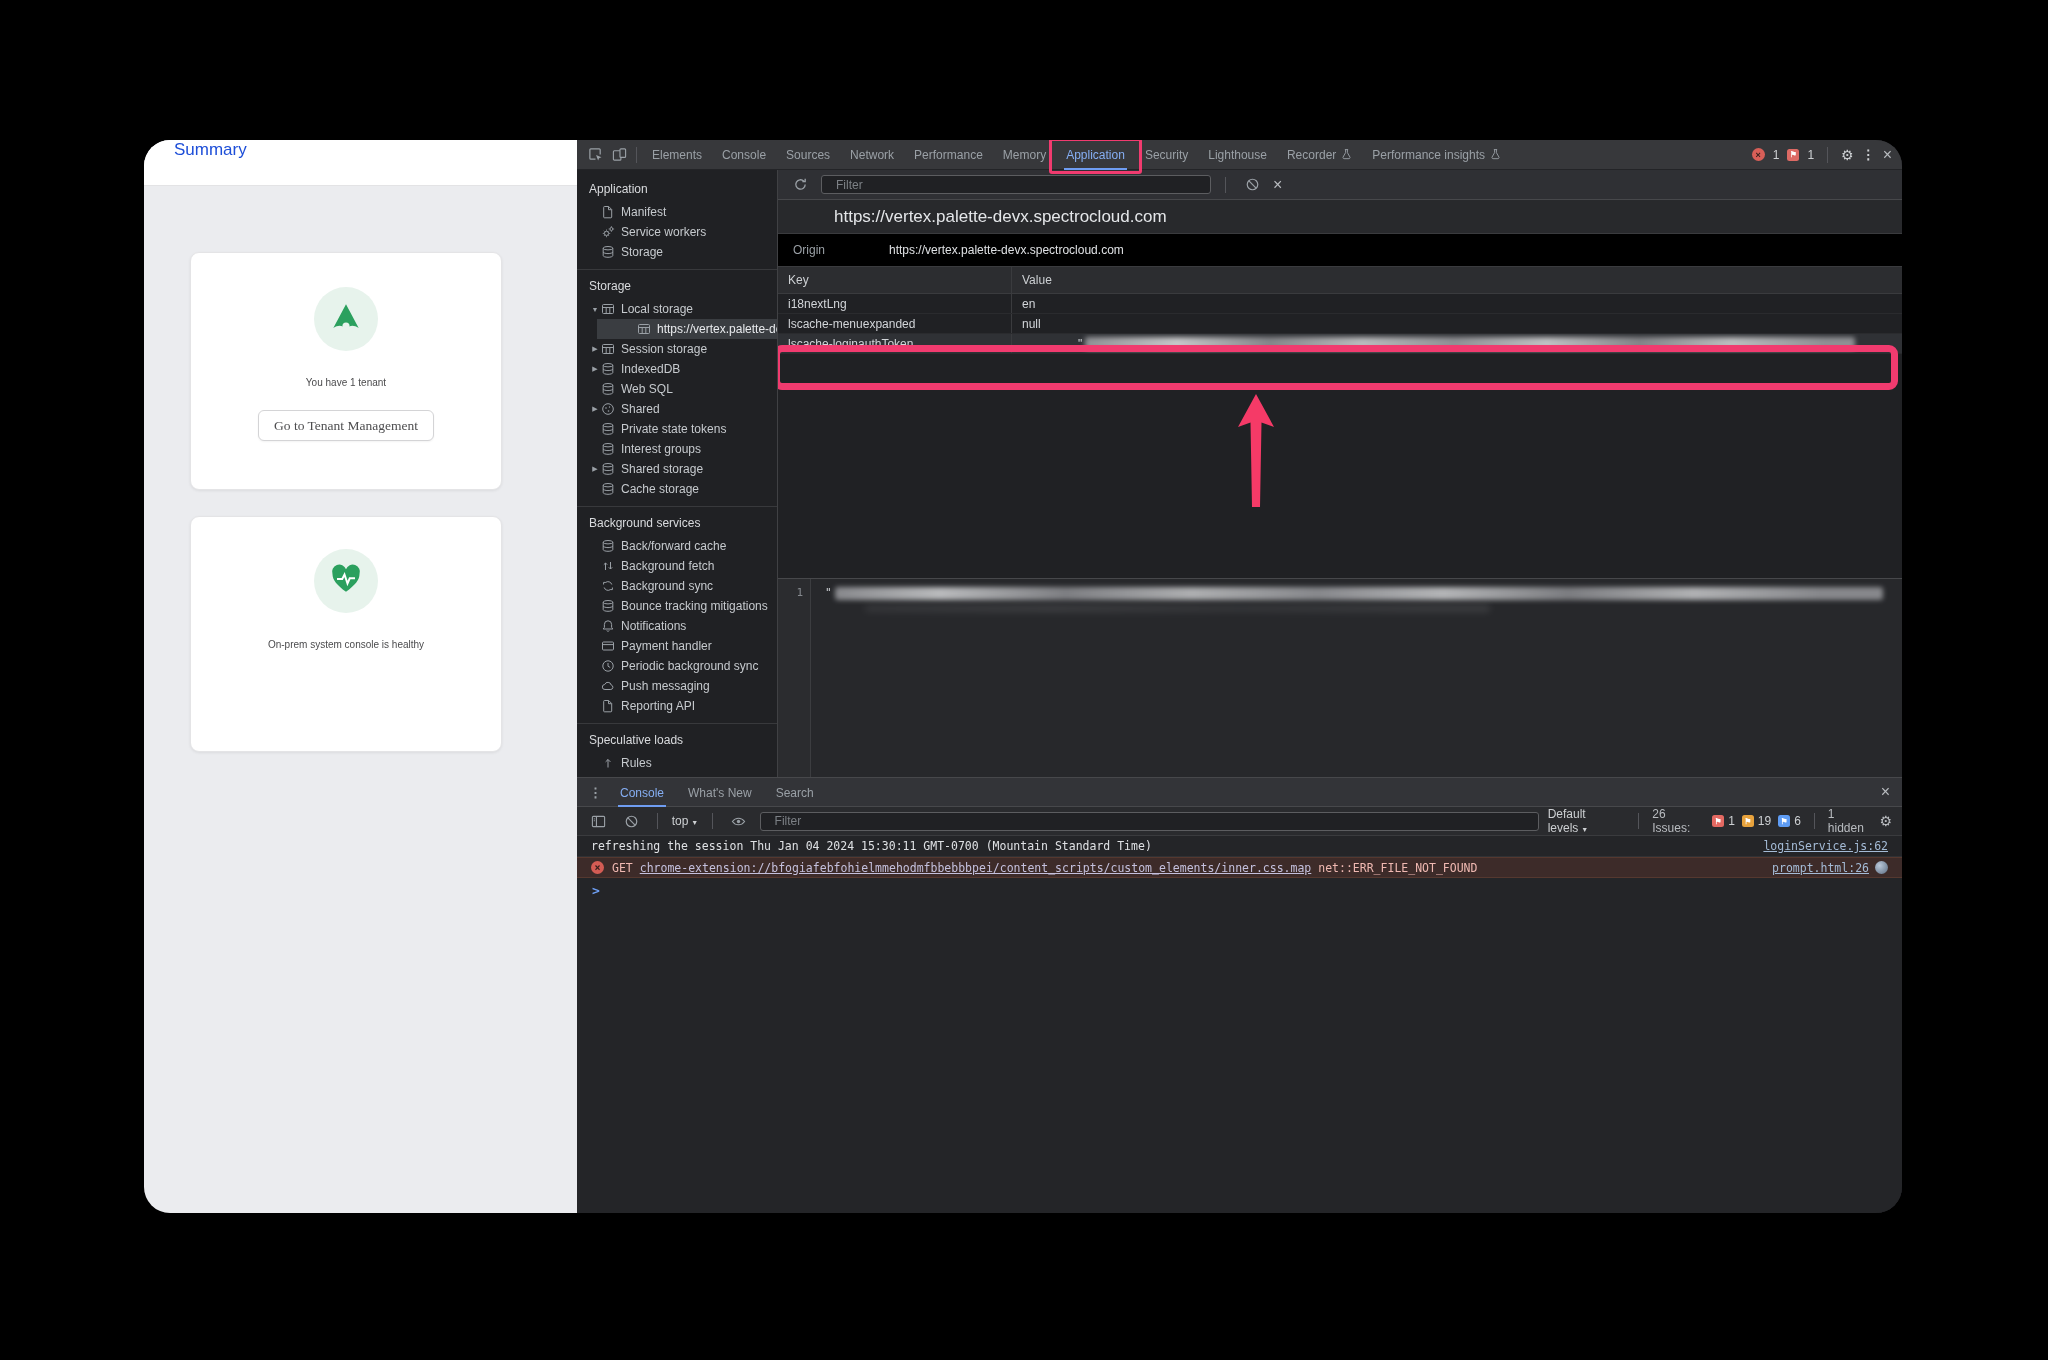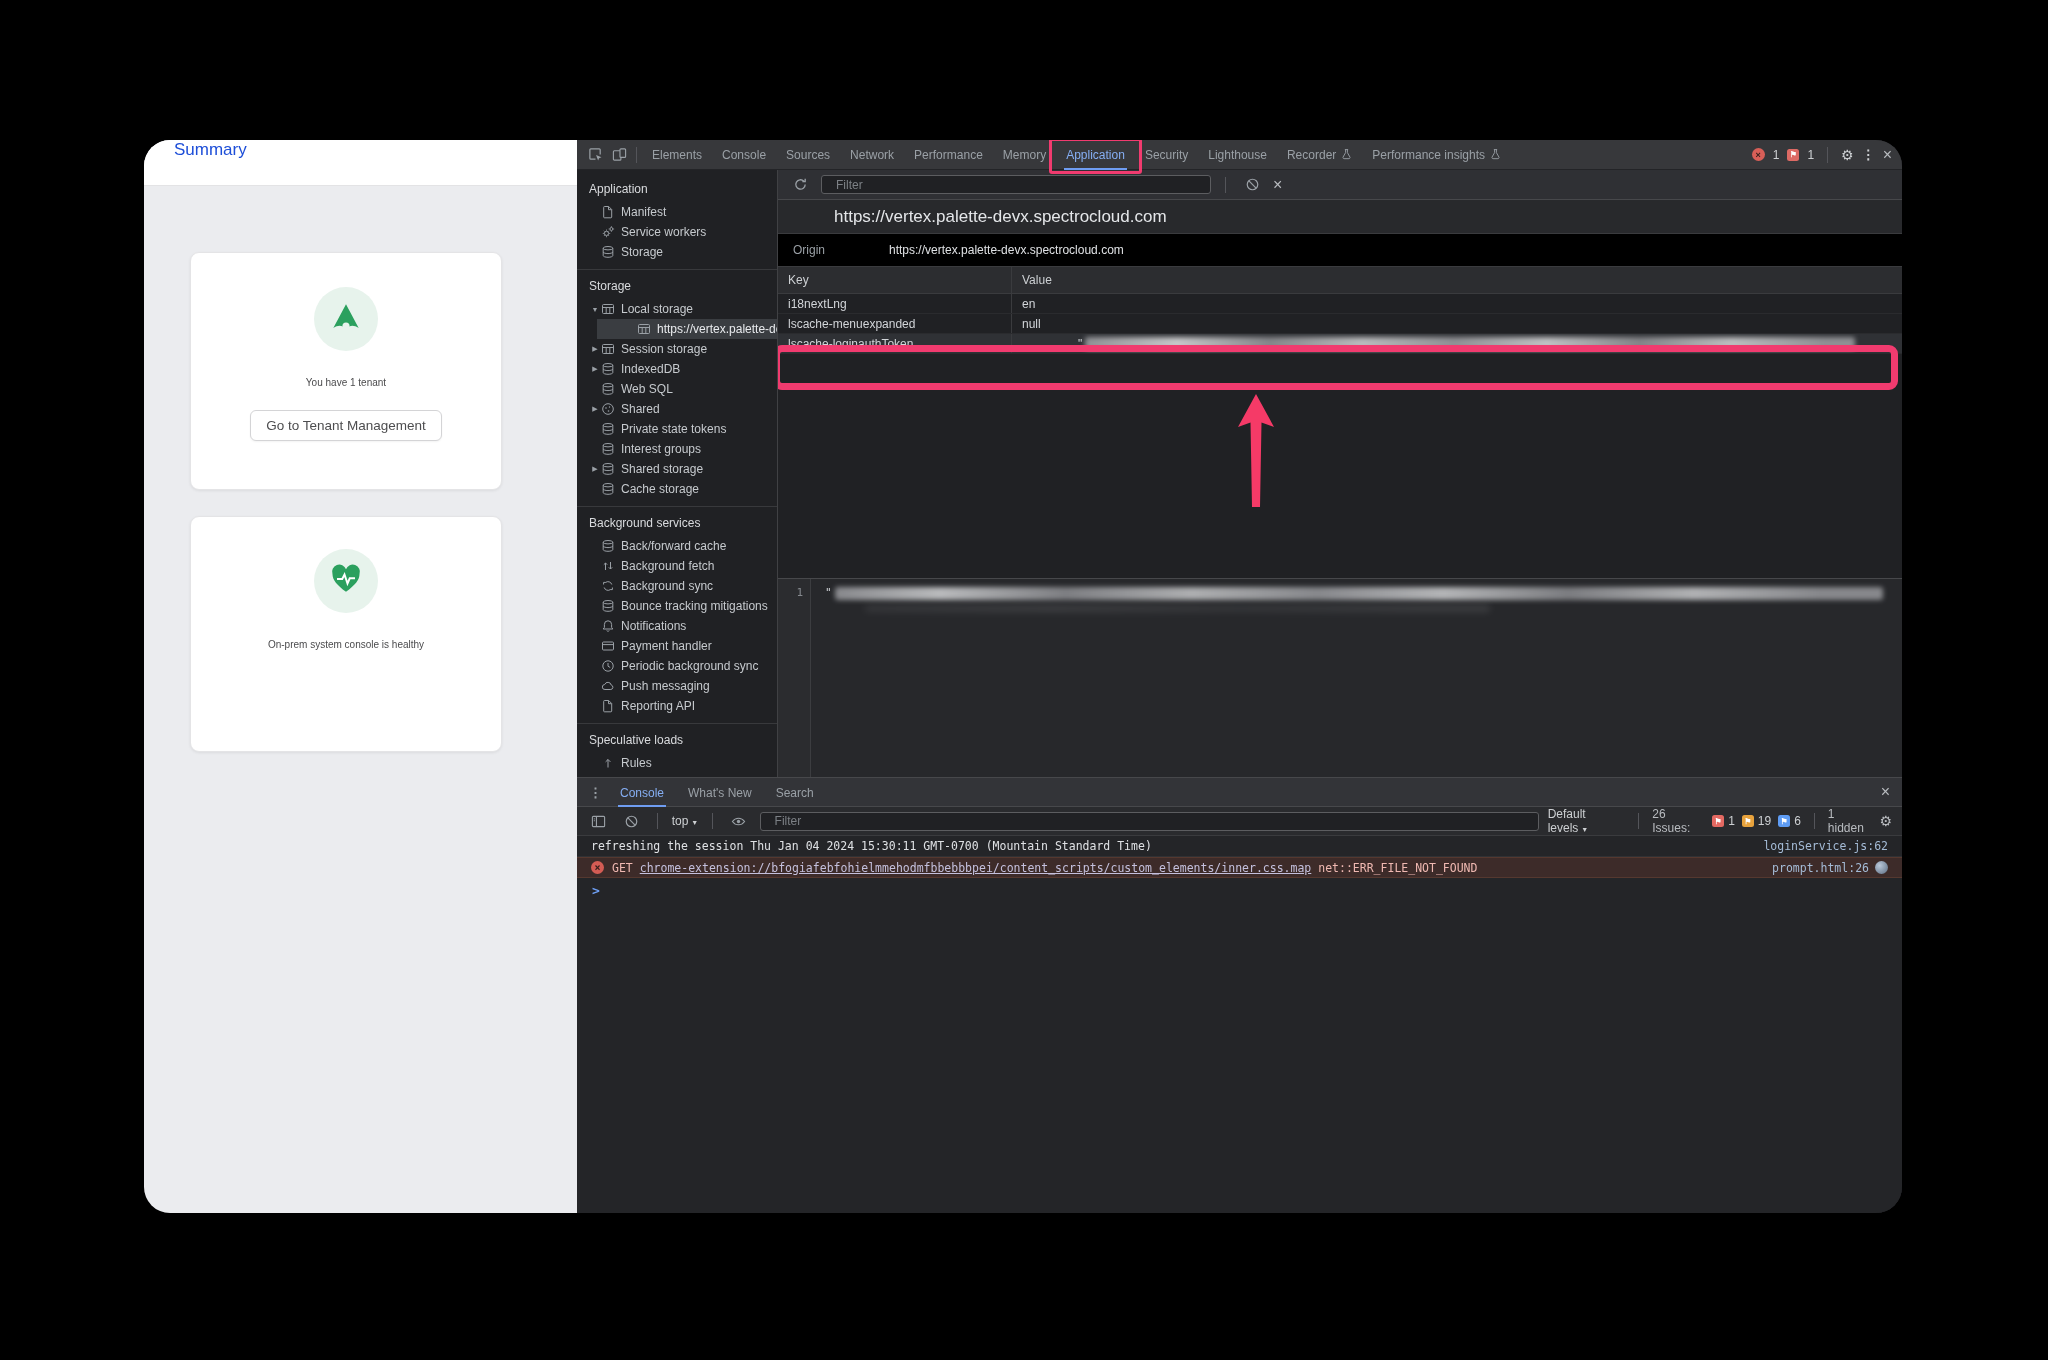--- a/index.html
+++ b/index.html
@@ -17,21 +17,21 @@
     border-radius:9px;box-shadow:0 1px 3px rgba(0,0,0,.07);display:flex;
     flex-direction:column;align-items:center;}
   .card-tenant{top:112px;height:238px;}
   .card-health{top:376px;height:236px;}
   .icon-circle{width:64px;height:64px;border-radius:50%;background:#e7f3ec;
     display:flex;align-items:center;justify-content:center;margin-top:32px;}
   .card-tenant .icon-circle{margin-top:34px;}
   .card-text{margin-top:26px;font-size:10px;color:#4b4b4d;text-align:center;padding:0 14px;}
   .card-btn{margin-top:22px;height:31px;padding:0 15px;background:#fff;
     border:1px solid #d4d4d6;border-radius:6px;font-size:13.5px;color:#4d4d4f;
-    font-family:Liberation Sans, sans-serif;box-shadow:0 1px 2px rgba(0,0,0,.05);}
+    font-family:Liberation Serif, serif;box-shadow:0 1px 2px rgba(0,0,0,.05);}
 
   
   .devtools{flex:1;display:flex;flex-direction:column;background:#202124;
     color:var(--dtfg);font-size:12px;min-width:0;}
   .dt-tabbar{height:30px;flex:0 0 30px;background:#37383b;border-bottom:1px solid #232427;
     display:flex;align-items:center;padding:0 10px 0 6px;}
   .tb-icon{width:24px;height:22px;display:flex;align-items:center;justify-content:center;color:var(--dtfg);}
   .tb-icon svg{width:15px;height:15px;}
   .tb-divider{width:1px;height:16px;background:#54555a;margin:0 5px;}
   .dt-tab{height:30px;display:flex;align-items:center;gap:5px;padding:0 10px;
@@ -129,21 +129,21 @@
   .issue-badge{width:12px;height:12px;border-radius:2.5px;color:#fff;font-size:8px;
     font-weight:bold;display:inline-flex;align-items:center;justify-content:center;}
   .c-msgs{flex:1;font-family:"DejaVu Sans Mono",monospace;font-size:11.5px;overflow:hidden;}
   .c-msg{display:flex;align-items:center;min-height:21px;padding:0 14px;
     border-bottom:1px solid #303134;color:#dfe1e4;}
   .c-msg.error{background:#3d2b29;border-top:1px solid #55382f;border-bottom-color:#55382f;color:#f0b9b2;}
   .err-ic{width:13px;height:13px;flex:0 0 13px;border-radius:50%;background:#d45c54;color:#38201c;
     font-size:10px;font-weight:bold;display:flex;align-items:center;justify-content:center;margin-right:8px;}
   .c-body{flex:1;white-space:nowrap;overflow:hidden;}
   .c-link{color:#c4c0dd;text-decoration:underline;}
-  .c-src{margin-left:16px;color:#a4bbd6;white-space:nowrap;}
+  .c-src{margin-left:16px;color:#a4bbd6;text-decoration:underline;white-space:nowrap;}
   .src-ic{width:13px;height:13px;flex:0 0 13px;border-radius:50%;margin-left:6px;
     background:radial-gradient(circle at 35% 35%,#bac8d9,#5a6b80);}
   .c-prompt{height:24px;display:flex;align-items:center;padding:0 15px;color:#6fa0f5;
     font-weight:bold;font-size:13px;}
 </style>
 </head>
 <body>
 
 <div class="window">
 

